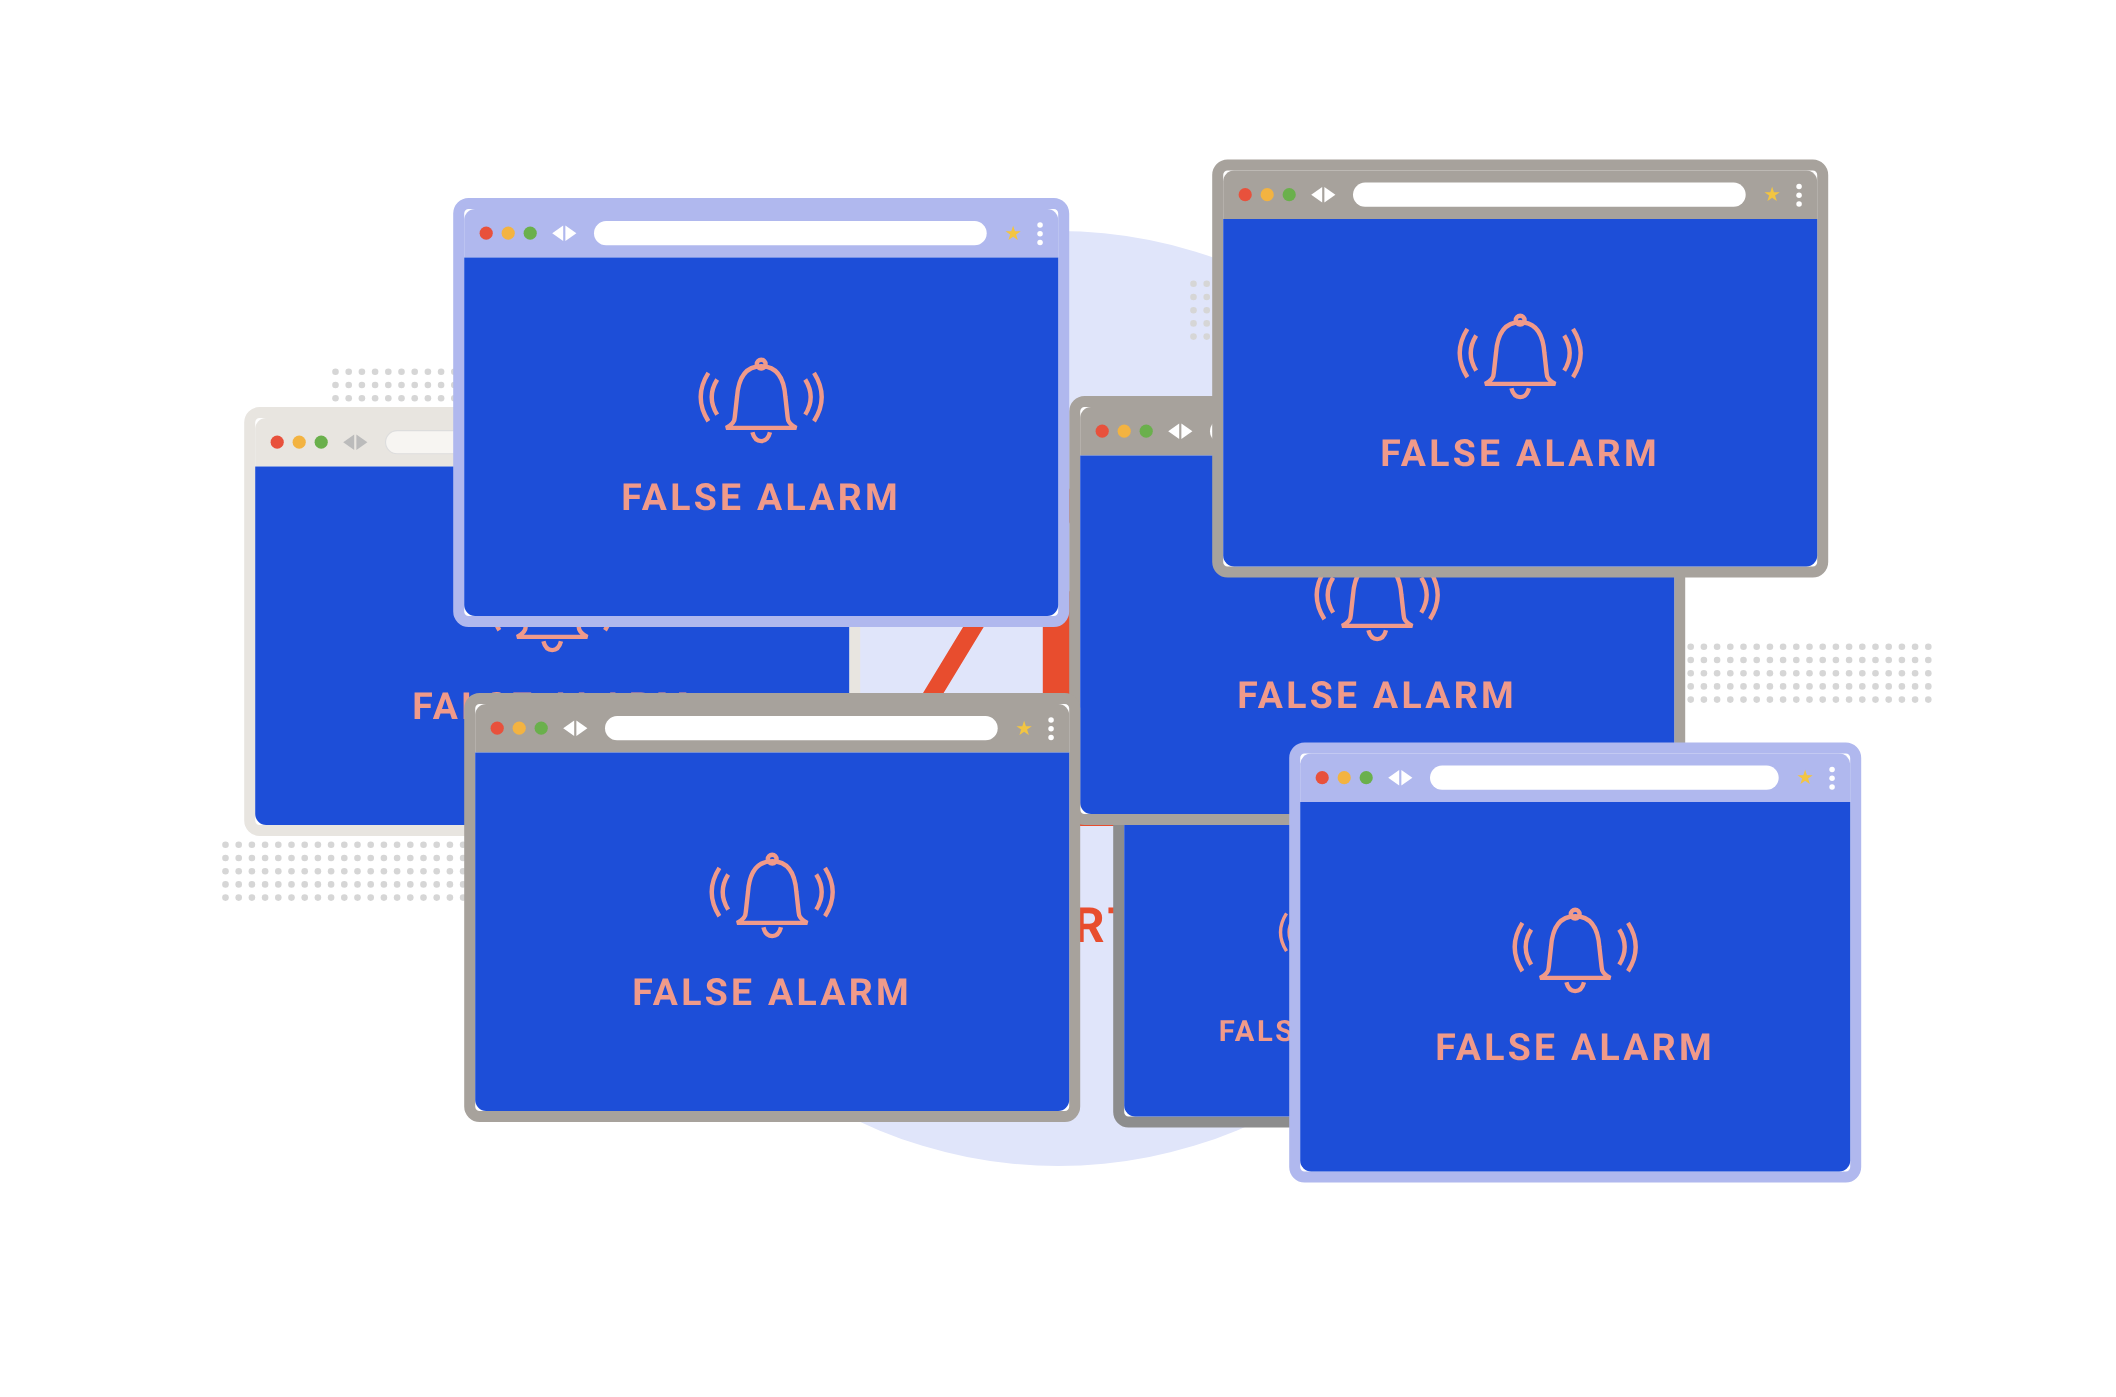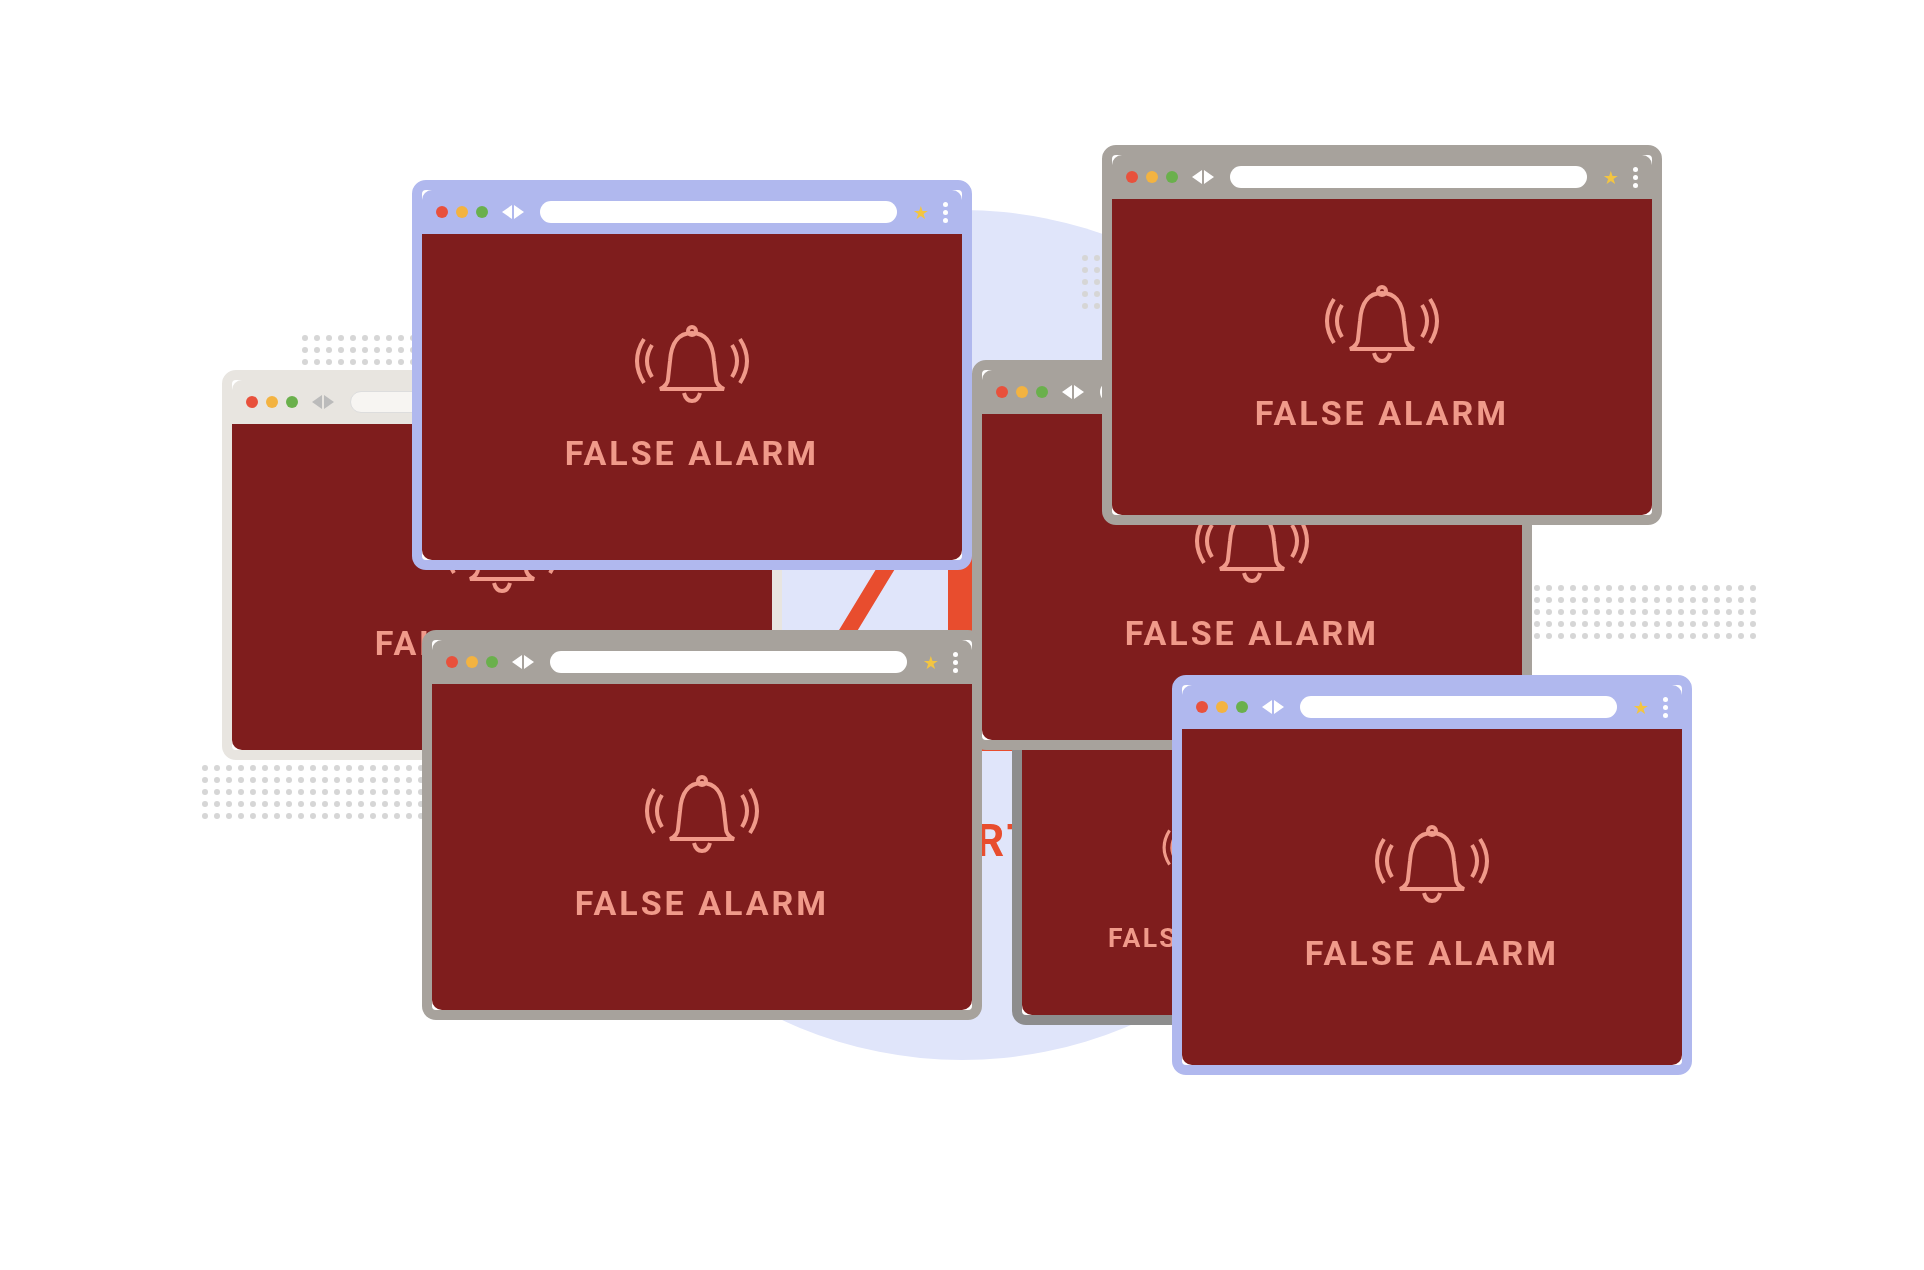--- a/index.html
+++ b/index.html
@@ -86,21 +86,21 @@
   .urlbar {
     flex: 1; height: 22px; border-radius: 11px;
     background: #ffffff; margin: 0 8px;
   }
   .star { color: #f3c541; font-size: 18px; }
   .kebab { display: flex; flex-direction: column; gap: 3px; margin-left: 6px; }
   .kebab span { width: 5px; height: 5px; border-radius: 50%; background: #ffffff; }
   .browser .content {
     position: absolute;
     top: 44px; left: 0; right: 0; bottom: 0;
-    background: #7f1d1d;
+    background: #1d4ed8;
     border-bottom-left-radius: 10px;
     border-bottom-right-radius: 10px;
     display: flex;
     flex-direction: column;
     align-items: center;
     justify-content: center;
     gap: 18px;
   }
   .bell-icon { }
   .false-label {

